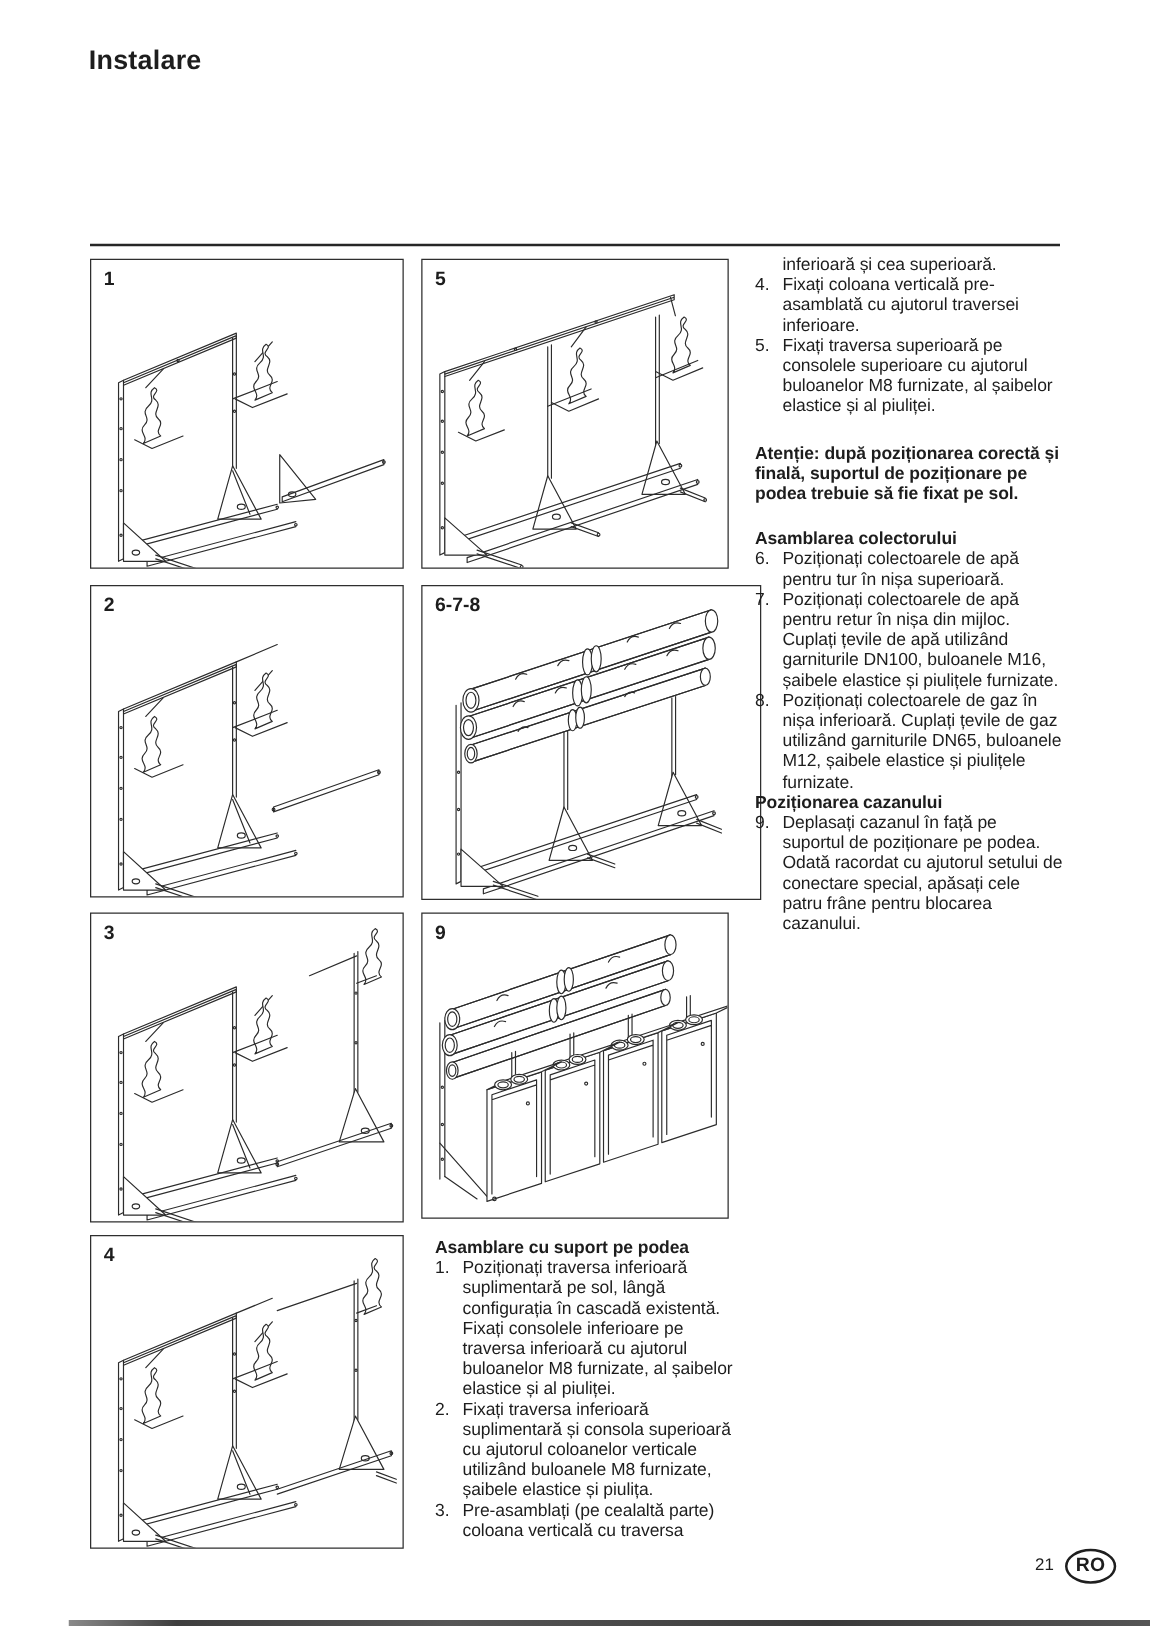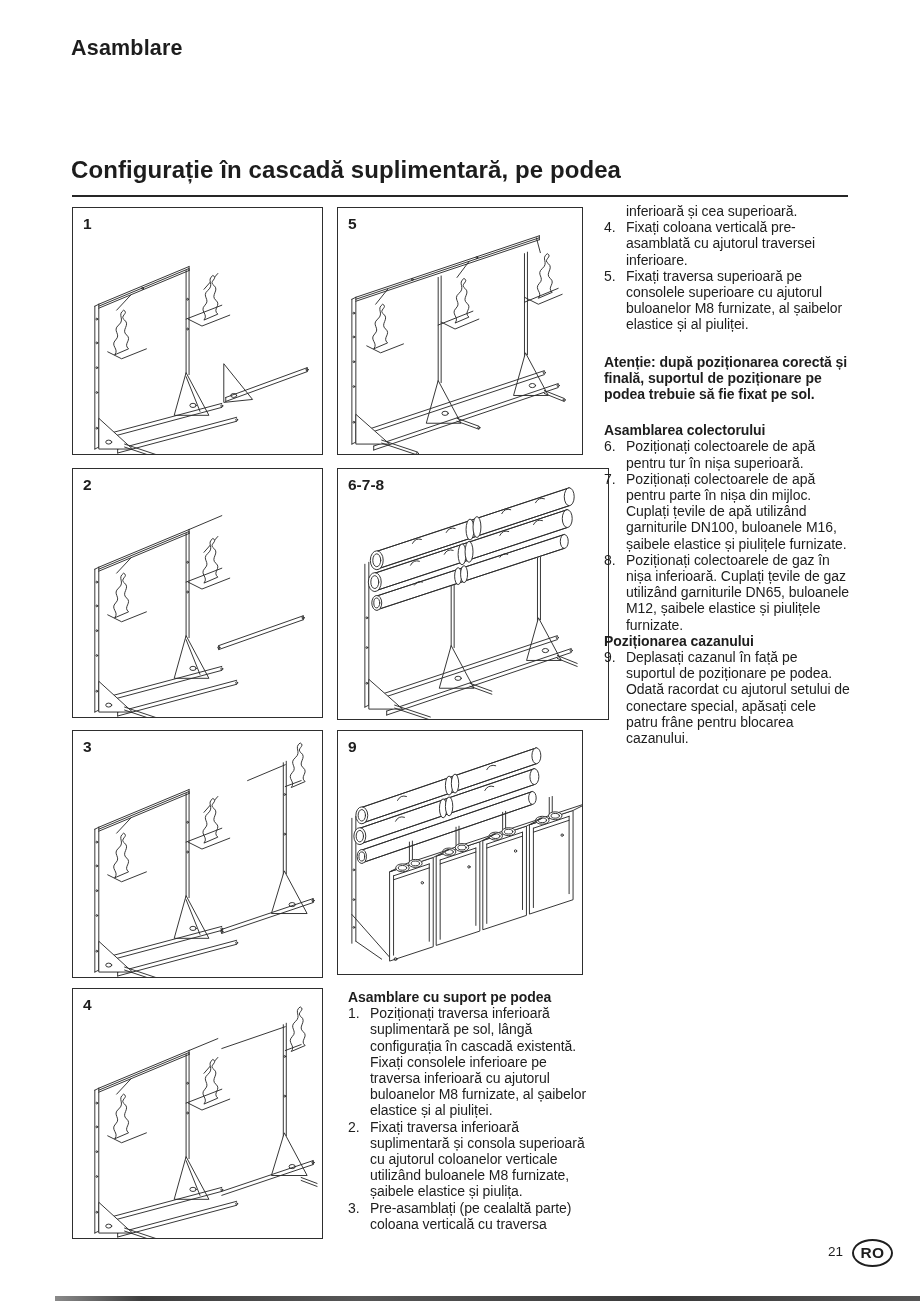--- a/index.html
+++ b/index.html
@@ -27,22 +27,21 @@
   .ro{position:absolute;left:852px;top:1239px;width:41px;height:28px;border:2.6px solid #1f1f1f;border-radius:50%;
       display:flex;align-items:center;justify-content:center;font-weight:bold;font-size:15.5px;letter-spacing:.3px}
   .strip{position:absolute;left:55px;right:0;bottom:0;height:5px;
       background:linear-gradient(90deg,#8a8a8a,#3e3e3e 10%,#565656 35%,#3a3a3a 70%,#555555)}
 </style>
 </head>
 <body>
 
 <div class="page">
 
-  <div class="kicker">Asamblare</div>
-  <div class="section-title">Configurație în cascadă suplimentară, pe podea</div>
+  <div class="kicker">Instalare</div>
   <div class="rule"></div>
 
   <div class="figbox" style="left:72px;top:207px;width:251px;height:248px">
     <span class="figlabel">1</span>
     <svg viewBox="0 0 251 248">
       <path class="ln" d="M22,99 L22,243 M26,97 L26,241 M22,99 L26,97 M22,243 L26,241"></path>
       <circle class="ln" cx="24" cy="112" r="0.9"></circle>
         <circle class="ln" cx="24" cy="136" r="0.9"></circle>
         <circle class="ln" cx="24" cy="161" r="0.9"></circle>
         <circle class="ln" cx="24" cy="186" r="0.9"></circle>
@@ -416,21 +415,21 @@
       <span class="txt">Fixați traversa superioară pe consolele superioare cu ajutorul buloanelor M8 furnizate, al șaibelor elastice și al piuliței.</span>
     </div>
     <div class="attn">Atenție: după poziționarea corectă și finală, suportul de poziționare pe podea trebuie să fie fixat pe sol.</div>
     <div class="sh2">Asamblarea colectorului</div>
     <div class="li">
       <span class="num">6.</span>
       <span class="txt">Poziționați colectoarele de apă pentru tur în nișa superioară.</span>
     </div>
     <div class="li">
       <span class="num">7.</span>
-      <span class="txt">Poziționați colectoarele de apă pentru parte în nișa din mijloc. Cuplați țevile de apă utilizând garniturile DN100, buloanele M16, șaibele elastice și piulițele furnizate.</span>
+      <span class="txt">Poziționați colectoarele de apă pentru retur în nișa din mijloc. Cuplați țevile de apă utilizând garniturile DN100, buloanele M16, șaibele elastice și piulițele furnizate.</span>
     </div>
     <div class="li">
       <span class="num">8.</span>
       <span class="txt">Poziționați colectoarele de gaz în nișa inferioară. Cuplați țevile de gaz utilizând garniturile DN65, buloanele M12, șaibele elastice și piulițele furnizate.</span>
     </div>
     <div class="sh3">Poziționarea cazanului</div>
     <div class="li">
       <span class="num">9.</span>
       <span class="txt">Deplasați cazanul în față pe suportul de poziționare pe podea. Odată racordat cu ajutorul setului de conectare special, apăsați cele patru frâne pentru blocarea cazanului.</span>
     </div>

